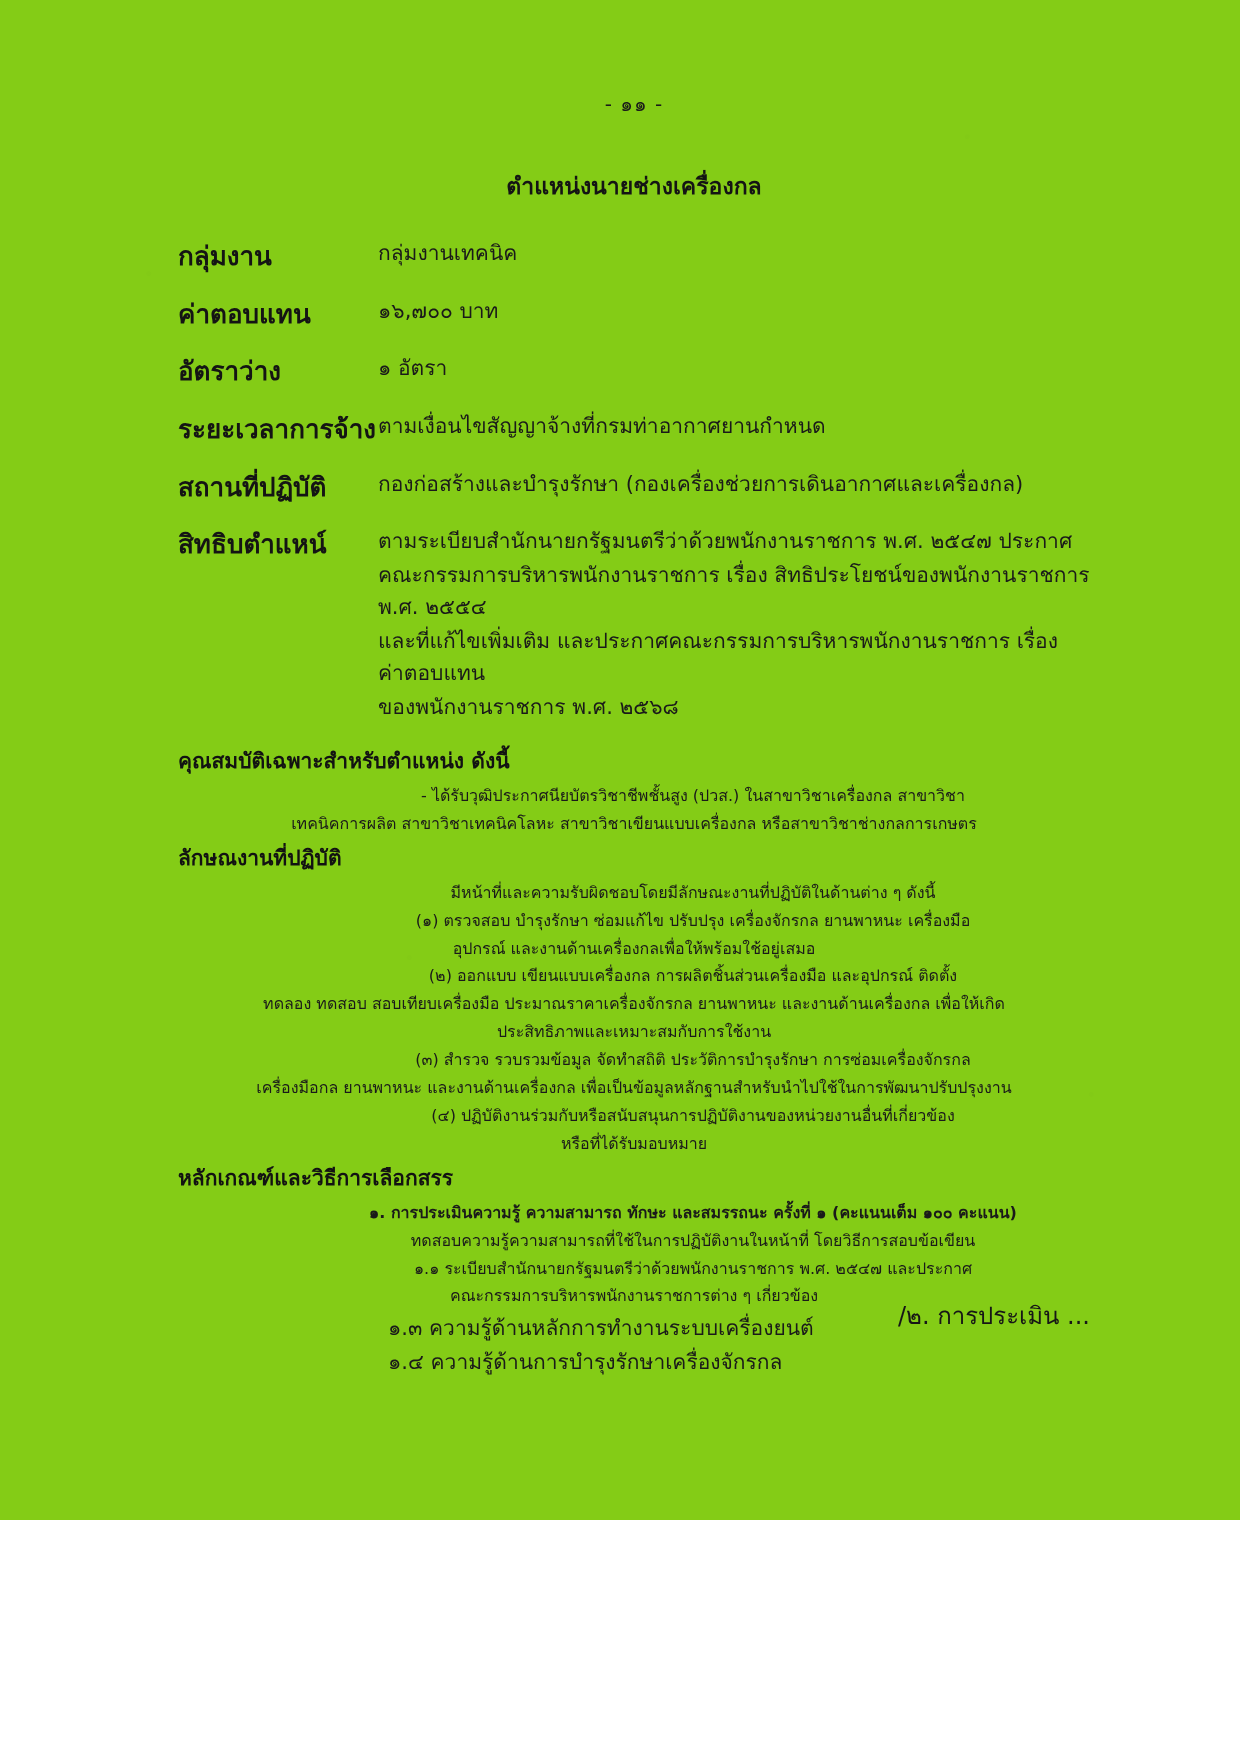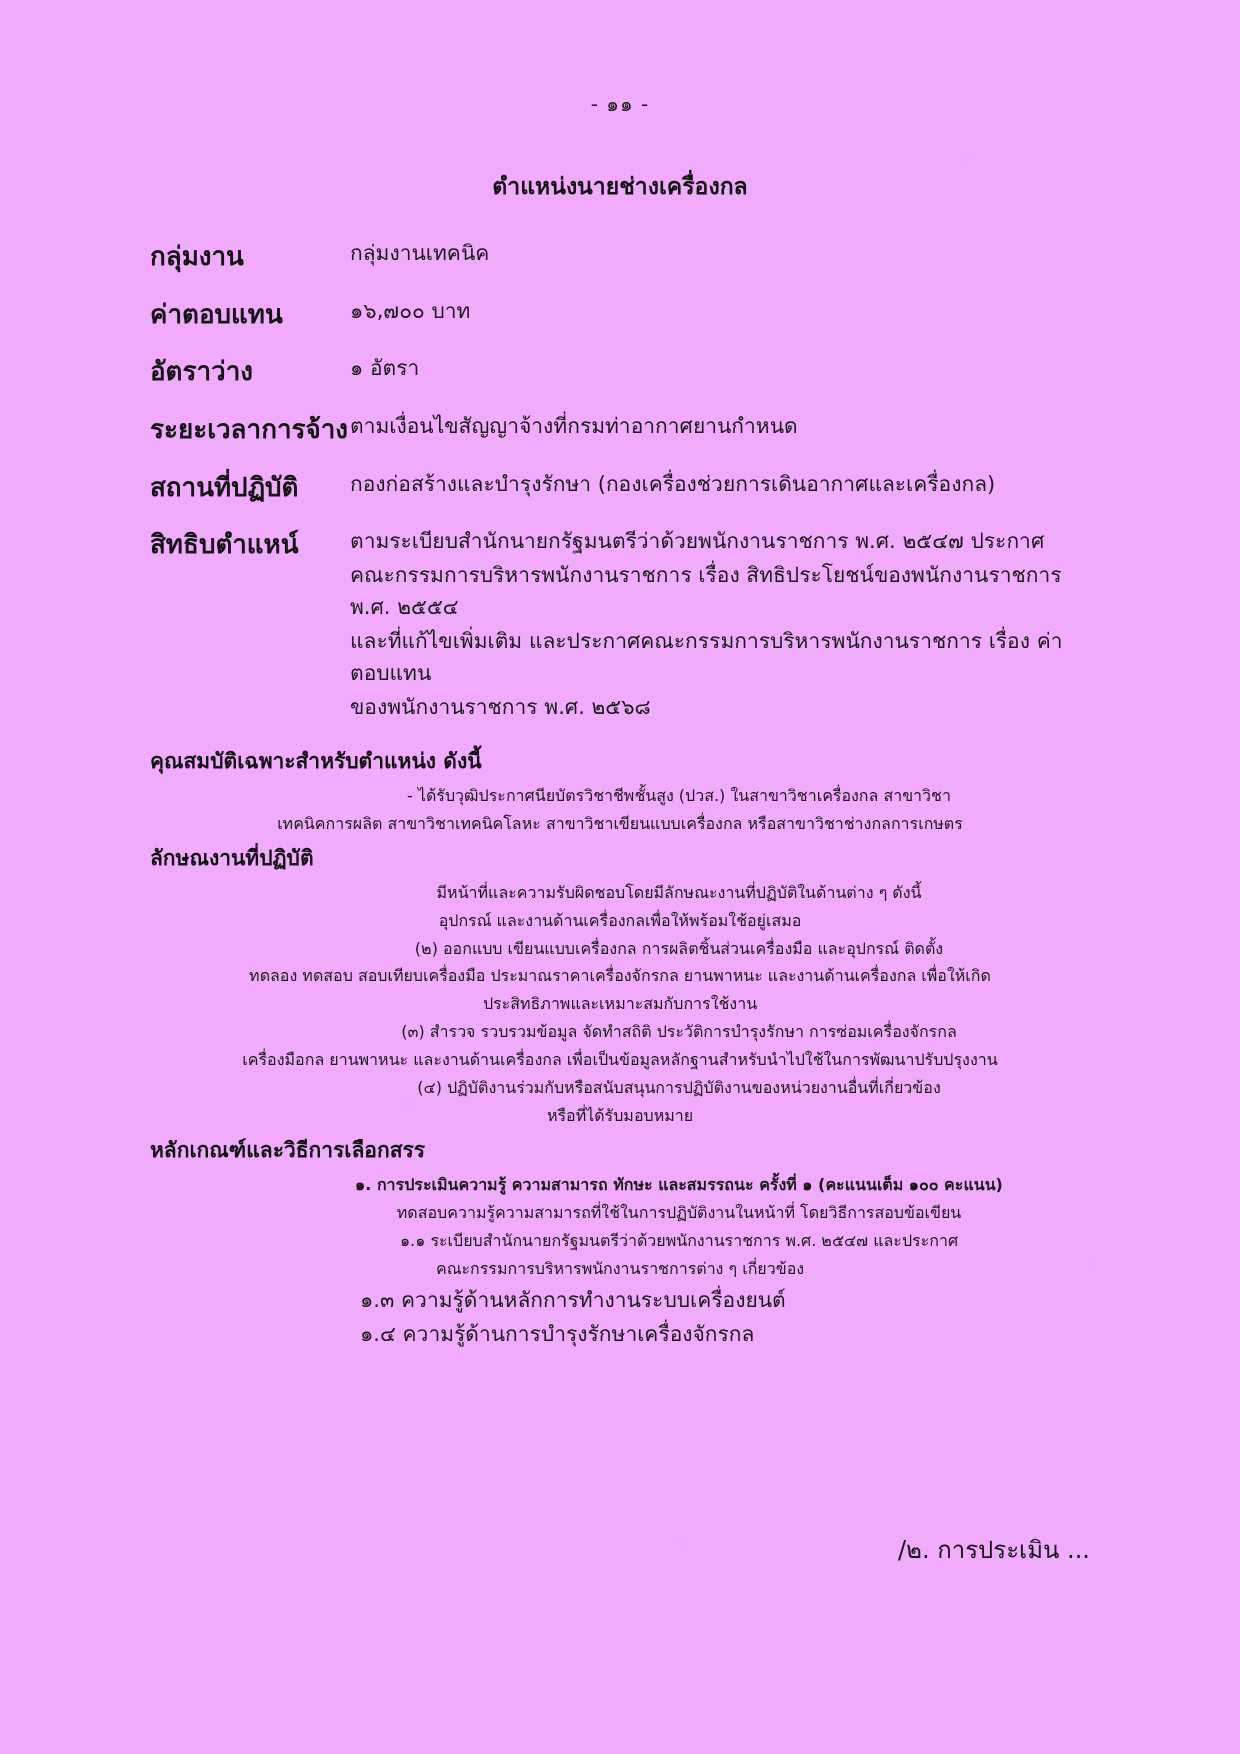--- a/index.html
+++ b/index.html
@@ -7,24 +7,25 @@
     margin: 0;
     padding: 0;
     background: #ffffff;
   }
   body {
     font-family: "DejaVu Sans", "Liberation Sans", sans-serif;
   }
   .page {
     position: relative;
     width: 1240px;
-    height: 1754px;
-    background: #f0abfc;
+    height: 1520px;
+    background: #84cc16;
     overflow: hidden;
     box-sizing: border-box;
+    padding-left: 28px;
   }
   
   .page::before {
     content: "";
     position: absolute;
     inset: 0;
     background:
       radial-gradient(circle at 12% 18%, rgba(0,0,0,0.012) 0 2px, transparent 3px),
       radial-gradient(circle at 78% 9%, rgba(0,0,0,0.012) 0 2px, transparent 3px),
       radial-gradient(circle at 33% 63%, rgba(0,0,0,0.010) 0 2px, transparent 3px),
@@ -185,20 +186,21 @@
     <div class="block">
       <div class="section-head">คุณสมบัติเฉพาะสำหรับตำแหน่ง ดังนี้</div>
       <p class="para indent-lg">- ได้รับวุฒิประกาศนียบัตรวิชาชีพชั้นสูง (ปวส.) ในสาขาวิชาเครื่องกล สาขาวิชา</p>
       <p class="para">เทคนิคการผลิต สาขาวิชาเทคนิคโลหะ สาขาวิชาเขียนแบบเครื่องกล หรือสาขาวิชาช่างกลการเกษตร</p>
     </div>
 
     <div class="block">
       <div class="section-head tight">ลักษณงานที่ปฏิบัติ</div>
       <p class="para indent-lg">มีหน้าที่และความรับผิดชอบโดยมีลักษณะงานที่ปฏิบัติในด้านต่าง ๆ ดังนี้</p>
 
+      <p class="para indent-lg">(๑) ตรวจสอบ บำรุงรักษา ซ่อมแก้ไข ปรับปรุง เครื่องจักรกล ยานพาหนะ เครื่องมือ</p>
       <p class="para">อุปกรณ์ และงานด้านเครื่องกลเพื่อให้พร้อมใช้อยู่เสมอ</p>
 
       <p class="para indent-lg">(๒) ออกแบบ เขียนแบบเครื่องกล การผลิตชิ้นส่วนเครื่องมือ และอุปกรณ์ ติดตั้ง</p>
       <p class="para">ทดลอง ทดสอบ สอบเทียบเครื่องมือ ประมาณราคาเครื่องจักรกล ยานพาหนะ และงานด้านเครื่องกล เพื่อให้เกิด</p>
       <p class="para">ประสิทธิภาพและเหมาะสมกับการใช้งาน</p>
 
       <p class="para indent-lg">(๓) สำรวจ รวบรวมข้อมูล จัดทำสถิติ ประวัติการบำรุงรักษา การซ่อมเครื่องจักรกล</p>
       <p class="para">เครื่องมือกล ยานพาหนะ และงานด้านเครื่องกล เพื่อเป็นข้อมูลหลักฐานสำหรับนำไปใช้ในการพัฒนาปรับปรุงงาน</p>
 
       <p class="para indent-lg">(๔) ปฏิบัติงานร่วมกับหรือสนับสนุนการปฏิบัติงานของหน่วยงานอื่นที่เกี่ยวข้อง</p>

